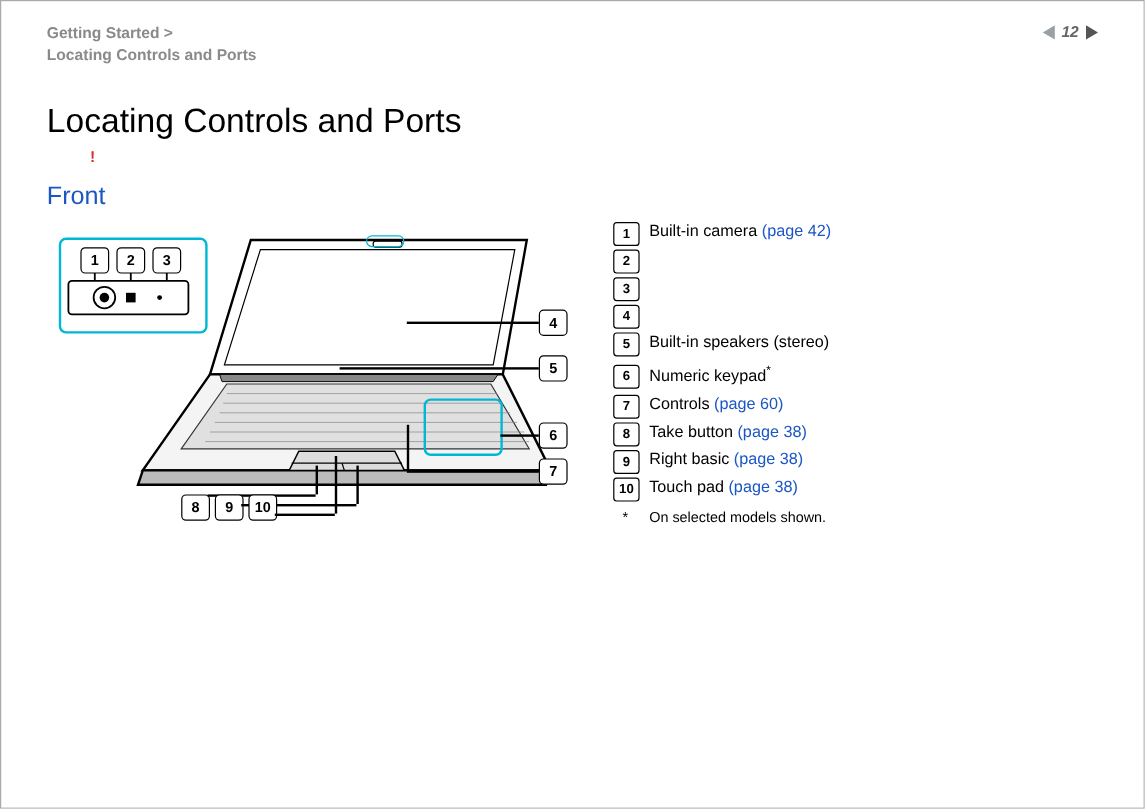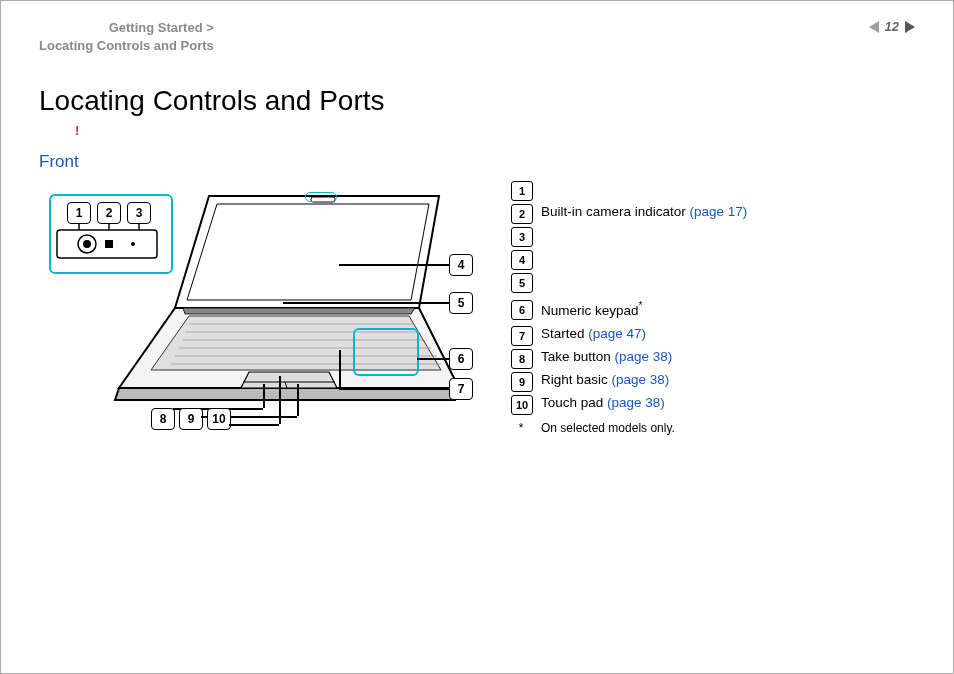--- a/index.html
+++ b/index.html
@@ -17,21 +17,20 @@
     box-sizing: border-box;
     width: 954px;
     height: 674px;
     padding: 18px 38px 18px 38px;
     position: relative;
   }
   .header-row {
     display: flex;
     justify-content: space-between;
     align-items: flex-start;
-    text-align: right;
   }
   .breadcrumb {
     font-size: 13px;
     font-weight: bold;
     color: #8a8a8a;
     line-height: 1.4;
   }
   .pager {
     display: flex;
     align-items: center;
@@ -65,21 +64,21 @@
     margin: 0 0 14px 36px;
     font-size: 13px;
     color: #000;
   }
   .note-bang {
     color: #d93025;
     font-weight: bold;
   }
   h2.section {
     color: #1a56c4;
-    font-size: 17px;
+    font-size: 21px;
     font-weight: 400;
     margin: 6px 0 8px 0;
   }
   .body-row {
     display: flex;
     gap: 32px;
     align-items: flex-start;
   }
   .diagram-wrap {
     width: 440px;
@@ -255,57 +254,58 @@
       <div class="leader leader-h" style="left:162px; top:236px; width:96px;"></div>
 
       <div class="callout" style="left:168px; top:228px;">10</div>
       <div class="leader leader-v" style="left:240px; top:196px; height:48px;"></div>
       <div class="leader leader-h" style="left:190px; top:244px; width:50px;"></div>
     </div>
 
     <div class="legend">
       <div class="item">
         <span class="badge">1</span>
+        <span class="txt"><span>Built-in camera </span><span class="page-link">(page 42)</span></span>
       </div>
       <div class="item">
         <span class="badge">2</span>
-        <span class="txt"><span>Built-in camera indicator </span><span class="page-link">(page 17)</span></span>
       </div>
       <div class="item">
         <span class="badge">3</span>
       </div>
       <div class="item">
         <span class="badge">4</span>
       </div>
       <div class="item">
         <span class="badge">5</span>
+        <span class="txt"><span>Built-in speakers (stereo)</span></span>
       </div>
       <div class="item" style="margin-top:6px;">
         <span class="badge">6</span>
         <span class="txt">
           <span>Numeric keypad</span><sup>*</sup>
         </span>
       </div>
       <div class="item" style="margin-top:4px;">
         <span class="badge">7</span>
-        <span class="txt"><span>Started </span><span class="page-link">(page 47)</span></span>
+        <span class="txt"><span>Controls </span><span class="page-link">(page 60)</span></span>
       </div>
       <div class="item">
         <span class="badge">8</span>
         <span class="txt"><span>Take button </span><span class="page-link">(page 38)</span></span>
       </div>
       <div class="item">
         <span class="badge">9</span>
         <span class="txt"><span>Right basic </span><span class="page-link">(page 38)</span></span>
       </div>
       <div class="item">
         <span class="badge">10</span>
         <span class="txt"><span>Touch pad </span><span class="page-link">(page 38)</span></span>
       </div>
       <div class="footnote">
         <span class="star">*</span>
-        <span>On selected models only.</span>
+        <span>On selected models shown.</span>
       </div>
     </div>
 
   </div>
 
 </div>
 
 </body></html>

